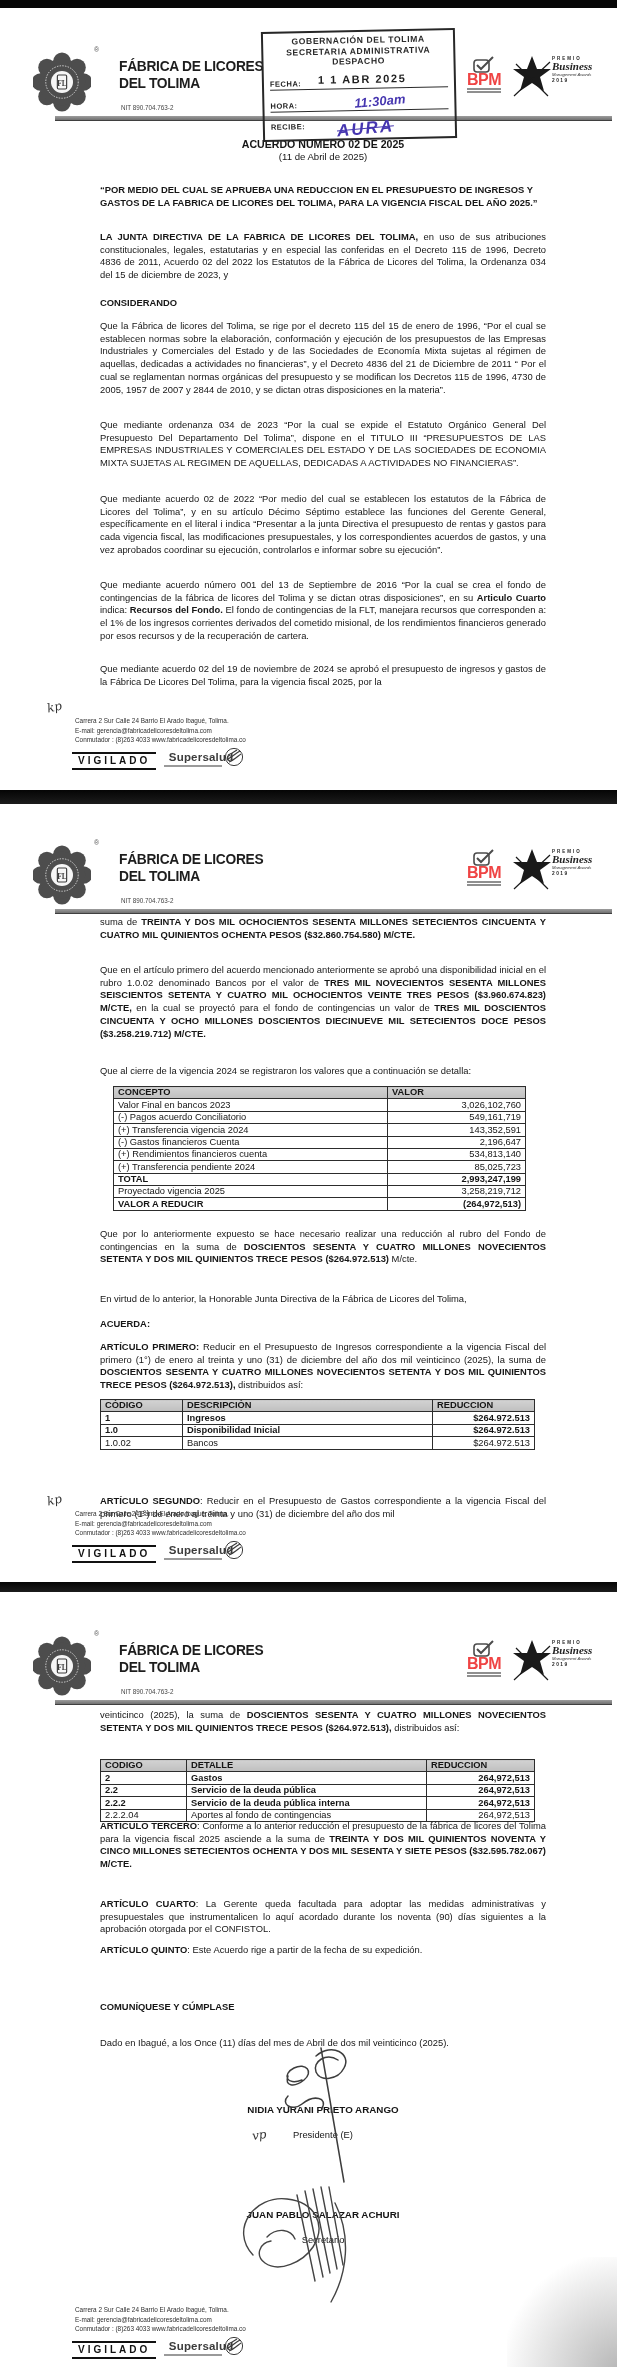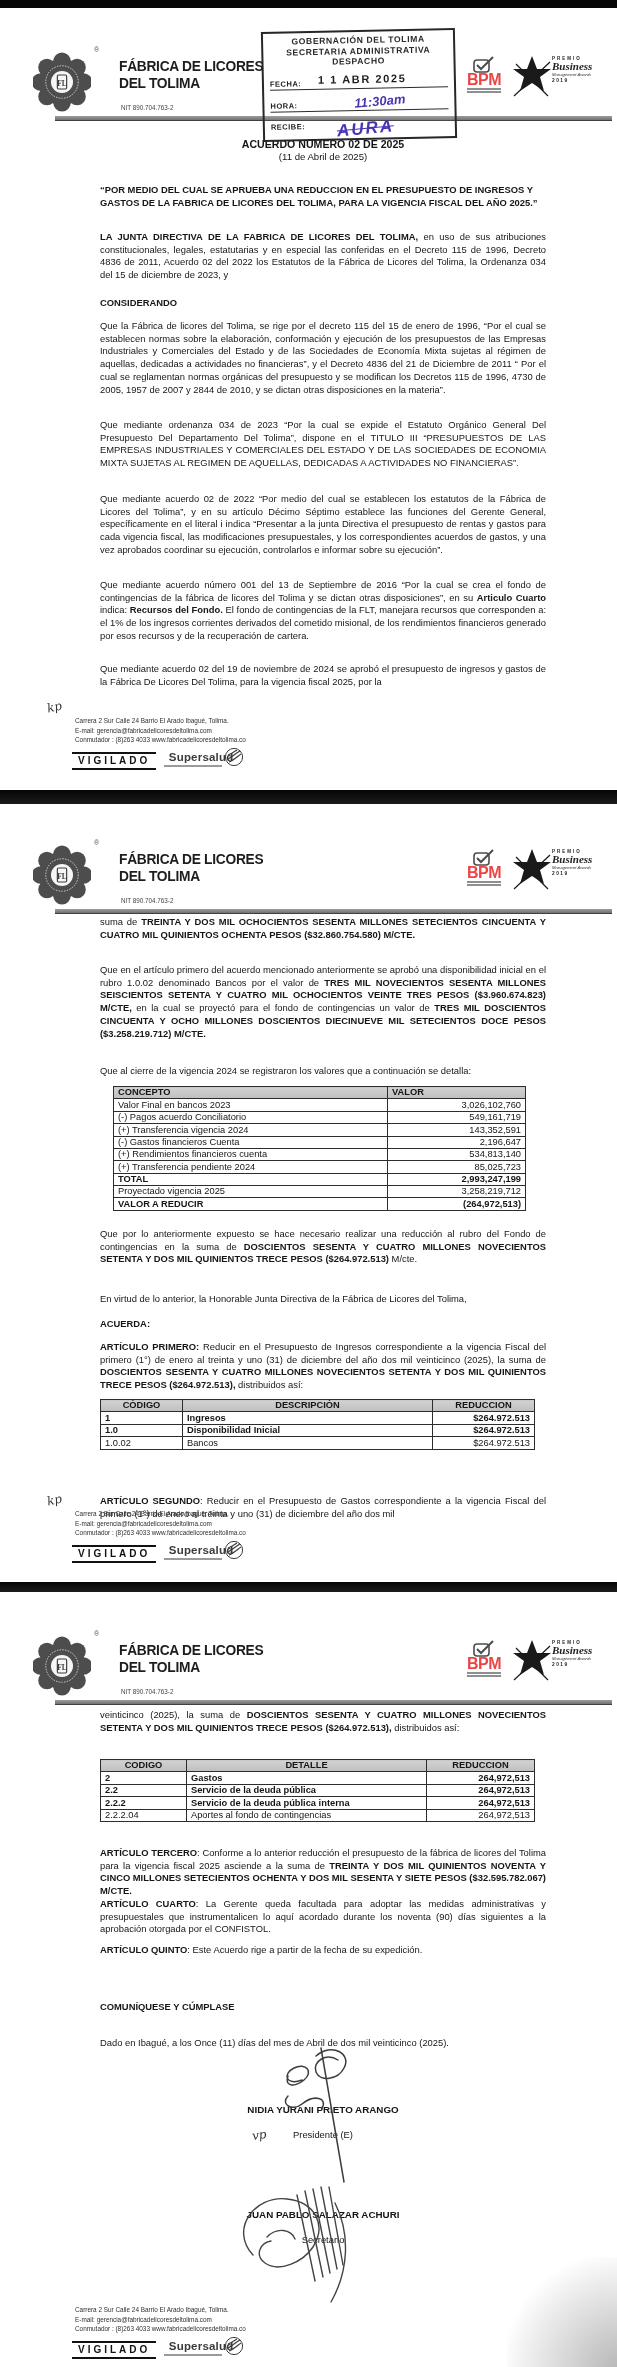--- a/index.html
+++ b/index.html
@@ -50,21 +50,21 @@
   
   table.doc{position:absolute;border-collapse:collapse;font-size:9.3px;table-layout:fixed;}
   table.doc th,table.doc td{border:1.4px solid #2c2c2c;padding:.4px 4px;line-height:10.6px;overflow:hidden;white-space:nowrap;}
   table.doc th{background:linear-gradient(#d2d2d2,#bfbfbf);font-weight:700;}
   table.doc td:last-child{text-align:right;}
   table.doc tr.b td{font-weight:700;}
   .t1{left:113px;width:412px;}
   .t1 th{text-align:left;}
   .t1 col.c1{width:274px;}.t1 col.c2{width:138px;}
   .t2,.t3{left:100px;width:434px;}
-  .t2 th,.t3 th{text-align:center;margin-top:44px;}
+  .t2 th,.t3 th{text-align:left;margin-top:44px;}
   .t2 col.c1{width:82px;}.t2 col.c2{width:250px;}.t2 col.c3{width:102px;}
   .t3 col.c1{width:86px;}.t3 col.c2{width:240px;}.t3 col.c3{width:108px;}
 
   
   .ftr{position:absolute;left:0;width:617px;height:70px;}
   .initials{position:absolute;left:47px;top:-16px;font-size:12px;font-style:italic;color:#333;transform:rotate(-12deg);font-family:"DejaVu Serif",serif;}
   .ftr-lines{position:absolute;left:75px;top:0;font-size:6.4px;line-height:9.6px;color:#2f2f2f;}
   .vig{position:absolute;left:72px;top:34px;height:16px;}
   .vigilado{display:inline-block;border-top:2px solid #111;border-bottom:2px solid #111;padding:1px 6px 2px 6px;font-size:10px;font-weight:700;letter-spacing:3px;color:#111;}
   .supersalud{display:inline-block;margin-left:8px;font-size:11.5px;font-weight:700;color:#3c3c3c;letter-spacing:.2px;vertical-align:top;position:relative;top:1px;}
@@ -436,21 +436,21 @@
             <td>264,972,513</td>
           </tr>
           <tr>
             <td>2.2.2.04</td>
             <td>Aportes al fondo de contingencias</td>
             <td>264,972,513</td>
           </tr>
         </tbody>
     </table>
 
-    <p class="p" style="top:255px;"><span class="b">ARTÍCULO TERCERO</span><span>: Conforme a lo anterior reducción el presupuesto de la fábrica de licores del Tolima para la vigencia fiscal 2025 asciende a la suma de </span><span class="b">TREINTA Y DOS MIL QUINIENTOS NOVENTA Y CINCO MILLONES SETECIENTOS OCHENTA Y DOS MIL SESENTA Y SIETE PESOS ($32.595.782.067) M/CTE.</span></p>
+    <p class="p" style="top:228px;"><span class="b">ARTÍCULO TERCERO</span><span>: Conforme a lo anterior reducción el presupuesto de la fábrica de licores del Tolima para la vigencia fiscal 2025 asciende a la suma de </span><span class="b">TREINTA Y DOS MIL QUINIENTOS NOVENTA Y CINCO MILLONES SETECIENTOS OCHENTA Y DOS MIL SESENTA Y SIETE PESOS ($32.595.782.067) M/CTE.</span></p>
     <p class="p" style="top:306px;"><span class="b">ARTÍCULO CUARTO</span><span>: La Gerente queda facultada para adoptar las medidas administrativas y presupuestales que instrumentalicen lo aquí acordado durante los noventa (90) días siguientes a la aprobación otorgada por el CONFISTOL.</span></p>
     <p class="p" style="top:352px;"><span class="b">ARTÍCULO QUINTO</span><span>: Este Acuerdo rige a partir de la fecha de su expedición.</span></p>
     <p class="p ctr b" style="top:409px;">COMUNÍQUESE Y CÚMPLASE</p>
     <p class="p" style="top:445px;">Dado en Ibagué, a los Once (11) días del mes de Abril de dos mil veinticinco (2025).</p>
 
     <svg class="sig" style="left:258px;top:452px;" width="112" height="140" viewBox="0 0 112 140">
       <g fill="none" stroke="#3d3d3d" stroke-width="1.5" stroke-linecap="round">
         <path d="M58 12 C74 -2 94 10 86 24 C80 36 62 38 58 28 C54 18 68 8 80 16"></path>
         <path d="M44 36 C28 42 24 30 36 24 C48 18 56 28 46 36 C36 44 26 42 30 32"></path>
         <path d="M30 52 C22 60 34 68 44 60 C56 50 70 54 64 64"></path>

